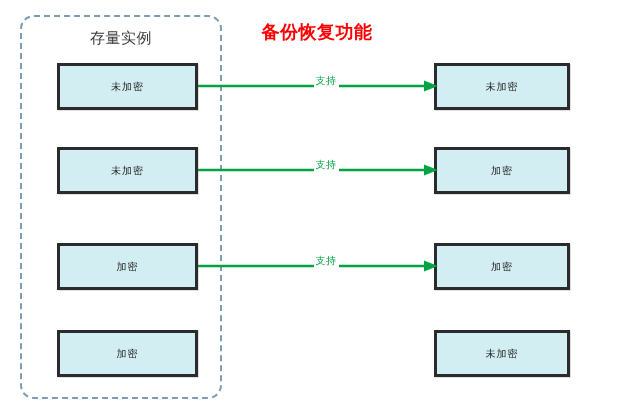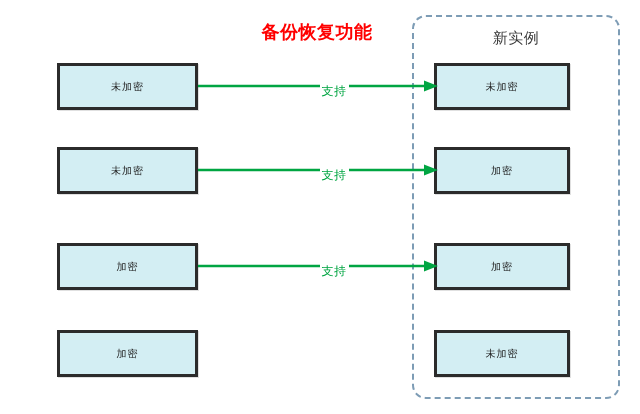--- a/index.html
+++ b/index.html
@@ -85,48 +85,48 @@
     height: 26px;
     pointer-events: none;
   }
   .conn-row1 { top: 73px;  }
   .conn-row2 { top: 157px; }
   .conn-row3 { top: 253px; }
   .conn-row4 { top: 340px; }
 
   .conn-label {
     position: absolute;
-    left: 16px;
+    left: 8px;
     top: 0;
     width: 240px;
     height: 26px;
     display: flex;
-    align-items: flex-end;
+    align-items: flex-start;
     justify-content: center;
-    font-size: 12px;
+    font-size: 10px;
     letter-spacing: 0.5px;
     white-space: nowrap;
   }
   .label-bg {
     background: #ffffff;
     padding: 0 2px;
     line-height: 16px;
   }
   .green-text { color: #00a542; }
   .black-text { color: #1a1a1a; }
 </style>
 </head>
 <body>
 
 <div id="canvas">
 
+  <div class="group" id="group-left">
+    <div class="group-title">存量实例</div>
+  </div>
 
-  <div class="group" id="group-right">
-    <div class="group-title">新实例</div>
-  </div>
 
   <div id="center-heading">备份恢复功能</div>
 
   <div class="node node-left row1">未加密</div>
   <div class="node node-right row1">未加密</div>
   <div class="connector conn-row1">
     <svg width="240" height="26" viewBox="0 0 240 26">
       <line x1="0" y1="13" x2="228" y2="13" stroke="#00a542" stroke-width="2.5"></line>
       <polygon points="240,13 226,7.5 226,18.5" fill="#00a542"></polygon>
     </svg>

